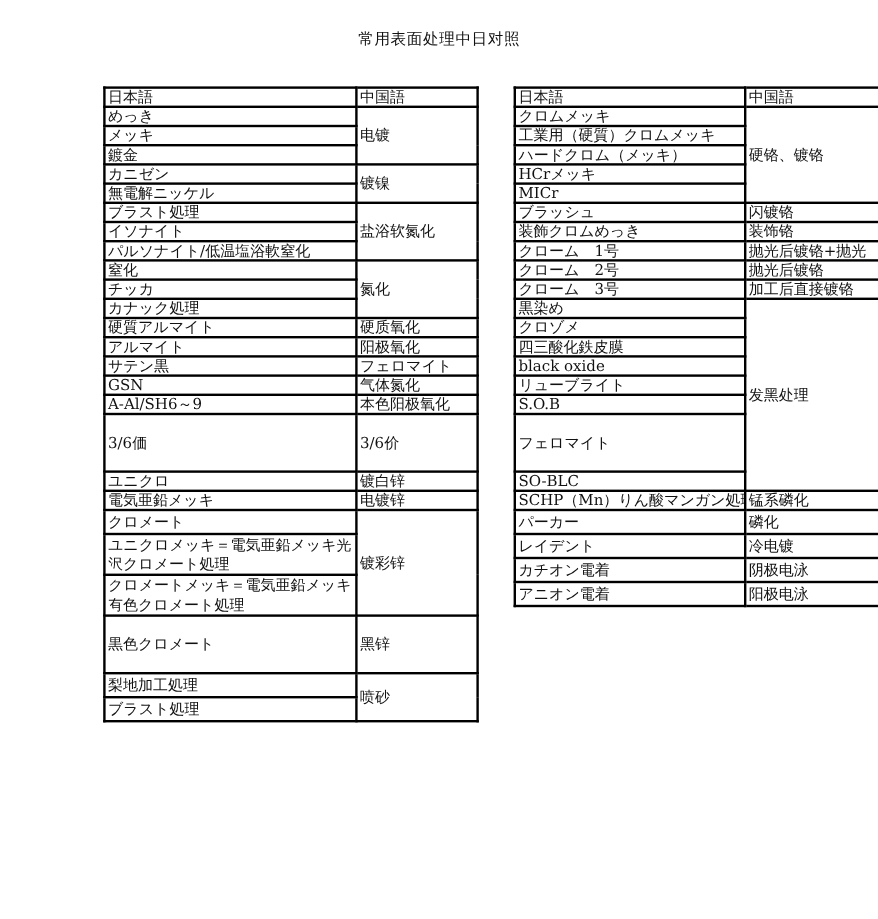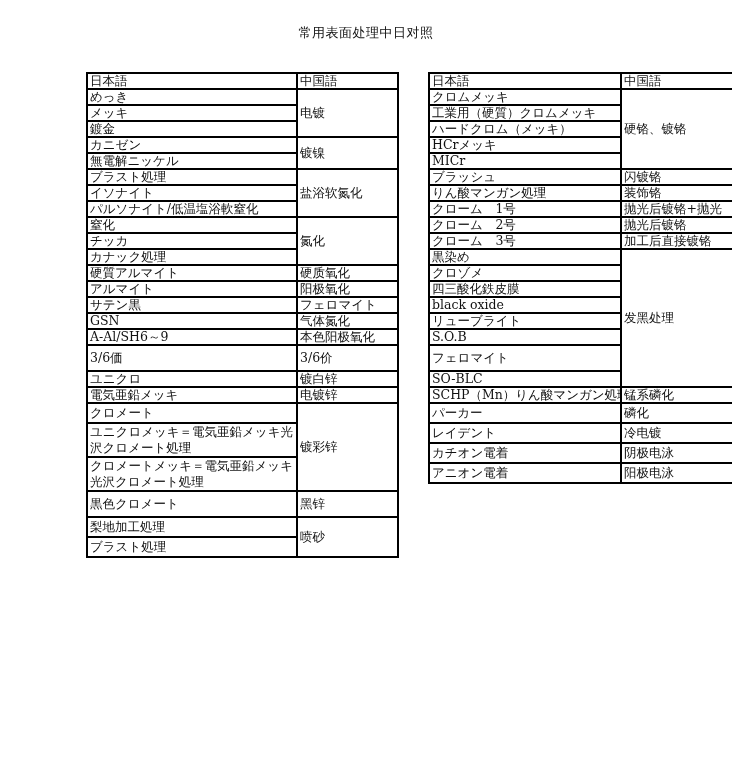--- a/index.html
+++ b/index.html
@@ -3,26 +3,26 @@
 <meta charset="utf-8">
 <style>
   html, body { margin: 0; padding: 0; background: #ffffff; }
   body { width: 732px; height: 766px; position: relative; overflow: hidden;
          font-family: "DejaVu Serif", "Liberation Serif", serif; color: #111; }
   .title { position: absolute; top: 24px; left: 0; width: 732px; text-align: center;
            font-size: 13px; letter-spacing: 0.5px; }
   table { position: absolute; border-collapse: collapse; table-layout: fixed; margin-left: 48px; }
   td { border: 2px solid #000; padding: 0 2px; font-size: 12.5px; line-height: 14px;
        vertical-align: middle; white-space: nowrap; overflow: hidden; text-align: left; }
-  td.wrap { white-space: normal; word-break: break-all; line-height: 16px; }
+  td.wrap { white-space: normal; word-break: break-all; line-height: 16px; border-radius: 17px; }
   #left-table { left: 38px; top: 72px; width: 311px; }
   #right-table { left: 380px; top: 72px; width: 308px; }
   .r20 { height: 16px; }
   .r36 { height: 20px; }
-  .r37 { height: 26px; }
+  .r37 { height: 48px; }
 </style>
 </head>
 <body>
 
 <div class="title">常用表面处理中日对照</div>
 
 <table id="left-table">
   <colgroup>
       <col style="width:210px">
       <col style="width:101px">
@@ -102,21 +102,21 @@
     <td>电镀锌</td>
   </tr>
   <tr class="r36">
     <td>クロメート</td>
     <td rowspan="3">镀彩锌</td>
   </tr>
   <tr class="r36">
         <td class="wrap">ユニクロメッキ＝電気亜鉛メッキ光沢クロメート処理</td>
       </tr>
   <tr class="r36">
-        <td class="wrap">クロメートメッキ＝電気亜鉛メッキ光沢クロメート処理</td>
+        <td class="wrap">クロメートメッキ＝電気亜鉛メッキ有色クロメート処理</td>
       </tr>
   <tr class="r37">
     <td>黒色クロメート</td>
     <td>黑锌</td>
   </tr>
   <tr class="r36">
     <td>梨地加工処理</td>
     <td rowspan="2">喷砂</td>
   </tr>
   <tr class="r36">
@@ -149,21 +149,21 @@
         <td>HCrメッキ</td>
       </tr>
   <tr class="r20">
         <td>MICr</td>
       </tr>
   <tr class="r20">
     <td>ブラッシュ</td>
     <td>闪镀铬</td>
   </tr>
   <tr class="r20">
-    <td>りん酸マンガン処理</td>
+    <td>装飾クロムめっき</td>
     <td>装饰铬</td>
   </tr>
   <tr class="r20">
     <td>クローム　1号</td>
     <td>抛光后镀铬+抛光</td>
   </tr>
   <tr class="r20">
     <td>クローム　2号</td>
     <td>抛光后镀铬</td>
   </tr>

